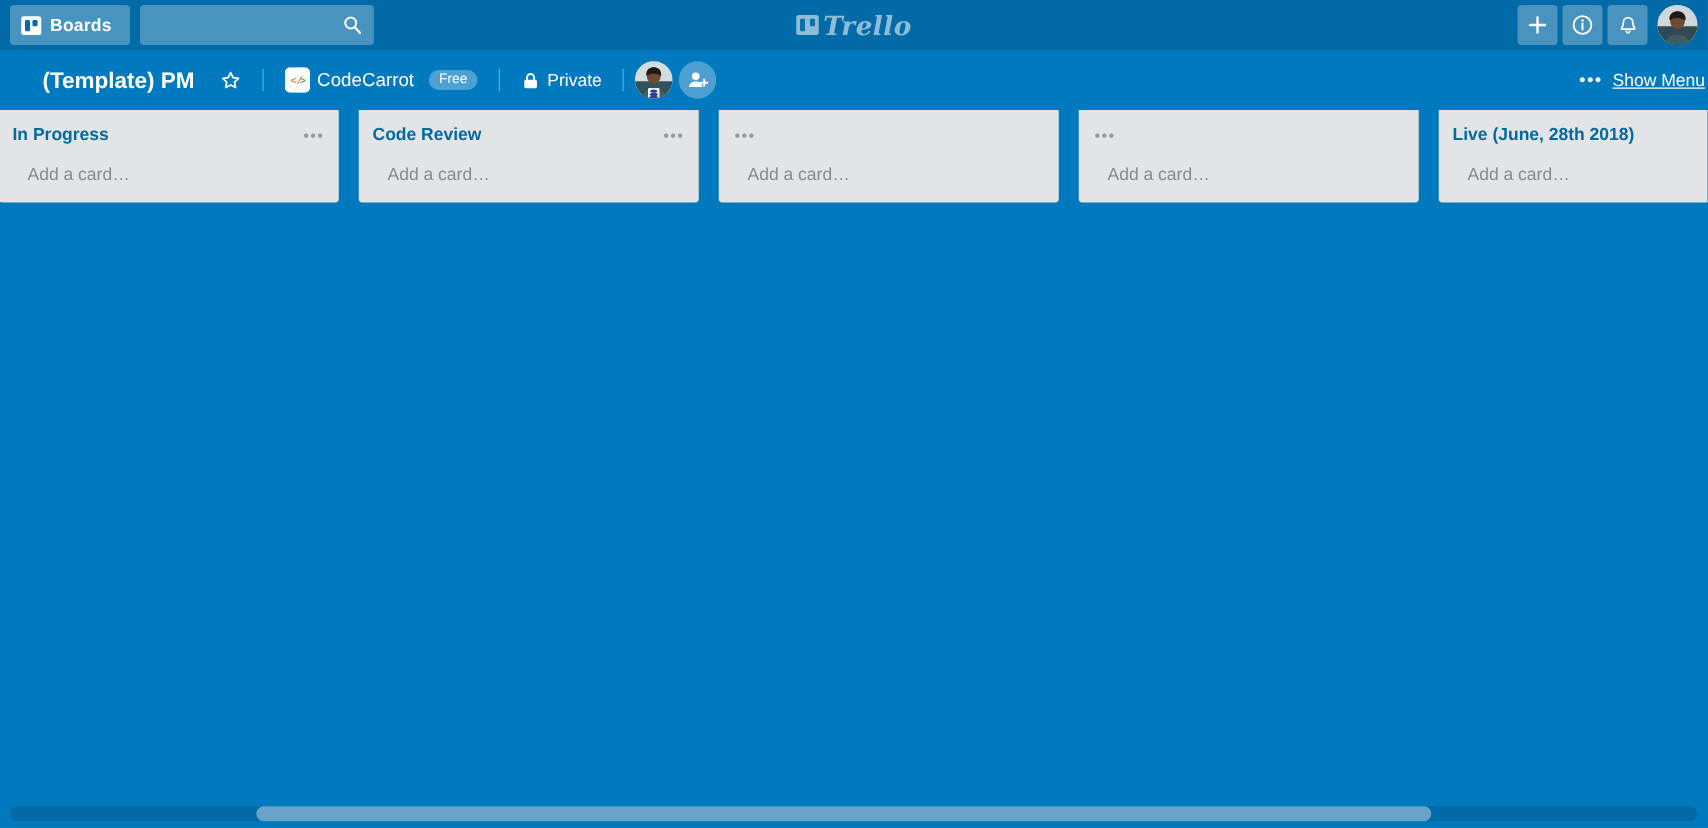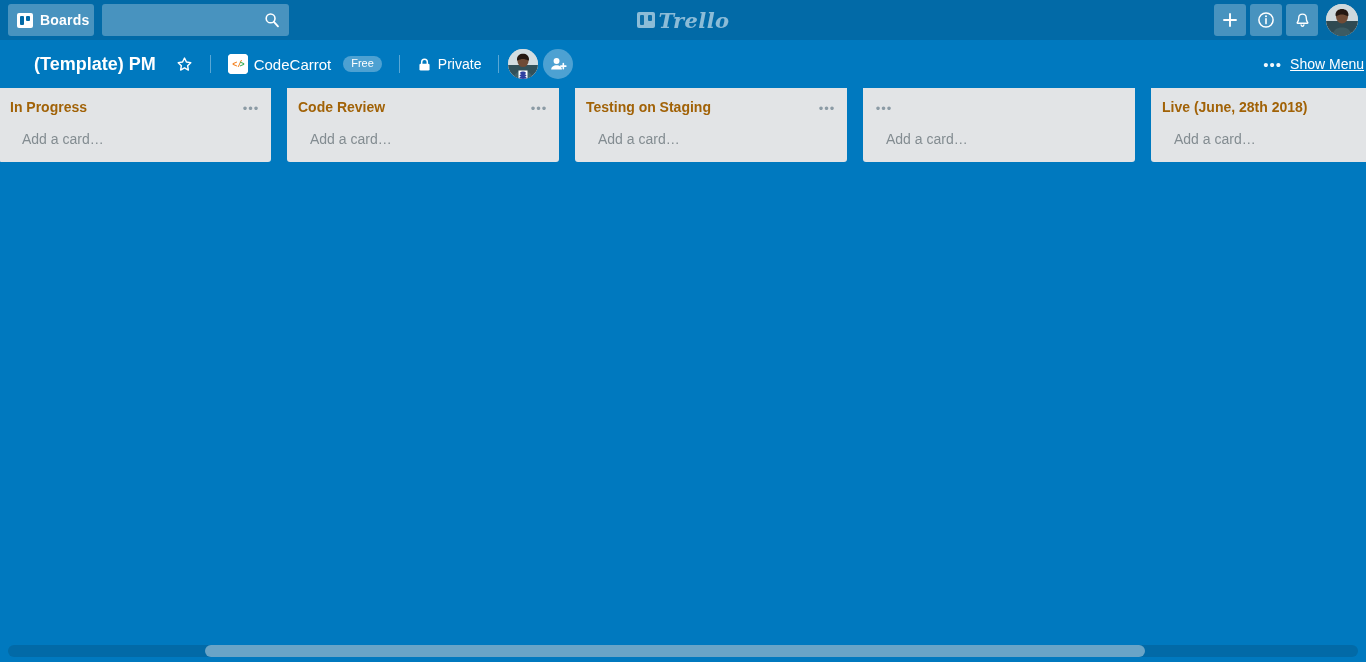--- a/index.html
+++ b/index.html
@@ -22,21 +22,21 @@
     height: 32px;
     background: rgba(255,255,255,0.28);
     border-radius: 3px;
     display: flex; align-items: center;
     color: #fff;
     cursor: pointer;
     user-select: none;
   }
 
   #boards-btn {
-    padding: 0 5px 0 9px;
+    padding: 0 15px 0 9px;
     gap: 7px;
     margin-right: 8px;
   }
   #boards-label {
     font-size: 14px; font-weight: bold;
     letter-spacing: .2px;
     line-height: 1;
   }
   .board-glyph {
     width: 16px; height: 15px;
@@ -217,21 +217,21 @@
     flex: none;
     max-height: 74px;
   }
   .list-header {
     display: flex; align-items: center;
     padding: 12px 8px 10px 9px;
     min-height: 38px;
   }
   .list-title {
     font-size: 14px; font-weight: bold;
-    color: #a16207;
+    color: #0369a1;
     flex: 1;
     cursor: pointer;
     line-height: 1.1;
     padding: 2px 2px;
   }
   .list-menu-dots {
     width: 24px; height: 20px;
     display: flex; align-items: center; justify-content: center;
     color: #8c9ba5;
     font-size: 13px; letter-spacing: 1px;
@@ -403,21 +403,20 @@
     <div class="list">
       <div class="list-header">
         <div class="list-title">Code Review</div>
         <div class="list-menu-dots">•••</div>
       </div>
       <div class="add-card">Add a card…</div>
     </div>
 
     <div class="list">
       <div class="list-header">
-        <div class="list-title">Testing on Staging</div>
         <div class="list-menu-dots">•••</div>
       </div>
       <div class="add-card">Add a card…</div>
     </div>
 
     <div class="list">
       <div class="list-header">
         <div class="list-menu-dots">•••</div>
       </div>
       <div class="add-card">Add a card…</div>

